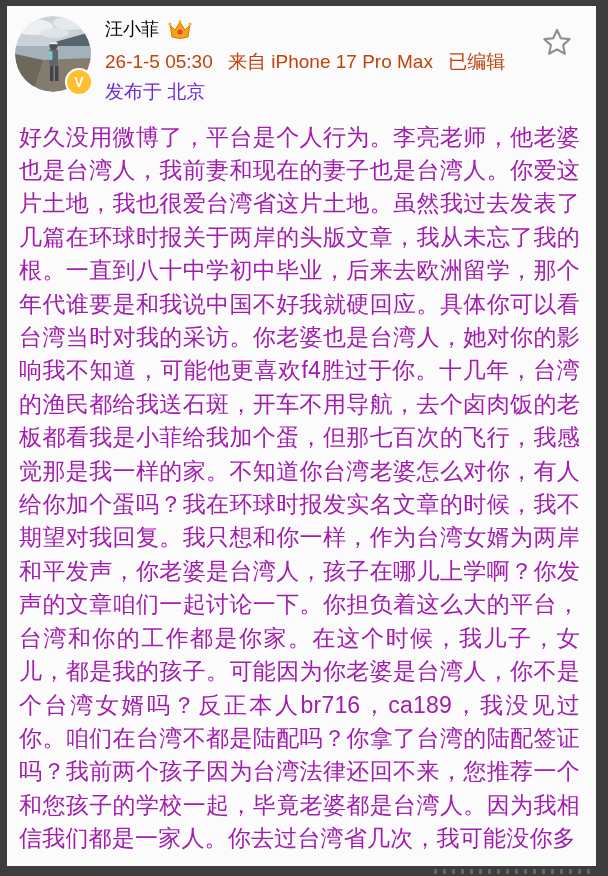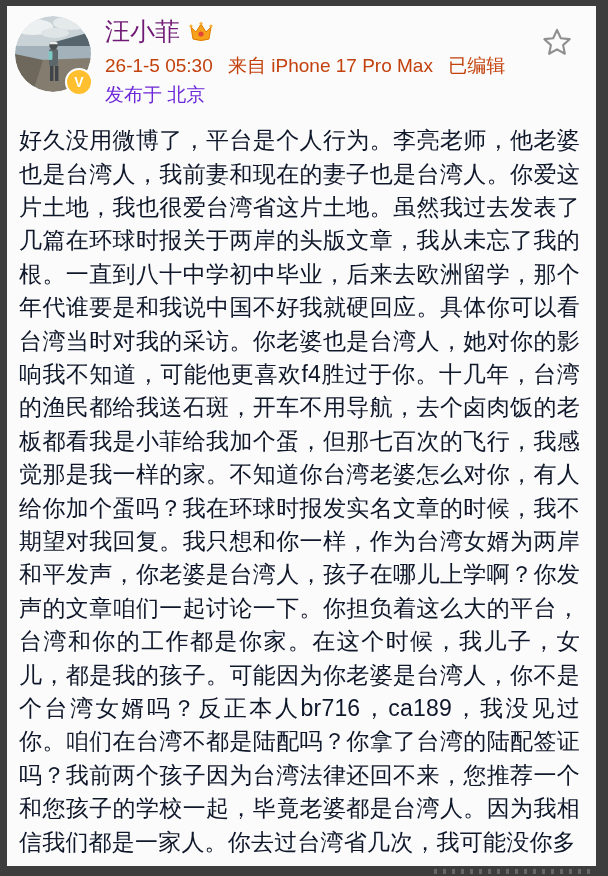--- a/index.html
+++ b/index.html
@@ -53,22 +53,22 @@
   .header-info{
     margin-left:14px;
     padding-top:4px;
     flex:1 1 auto;
     min-width:0;
   }
   .author-row{
     display:flex;align-items:center;gap:8px;
   }
   .author-name{
-    color:#701a75;
-    font-size:25px;
+    color:#000000;
+    font-size:18px;
     font-weight:500;
     line-height:1.1;
   }
   .crown-badge{width:26px;height:24px;flex:0 0 auto;}
   .meta-row{
     margin-top:9px;
     color:#c2410c;
     font-size:19px;
     line-height:1.2;
     white-space:nowrap;
@@ -83,21 +83,21 @@
   .star-btn{
     position:absolute;
     top:12px;right:8px;
     width:34px;height:34px;
     background:none;border:none;padding:0;cursor:pointer;
   }
   .star-btn svg{width:34px;height:34px;display:block;}
   .post-body{
     margin-top:17px;
     padding:0 2px 0 4px;
-    color:#0f172a;
+    color:#a21caf;
     font-size:23px;
     line-height:33.4px;
     letter-spacing:0.2px;
     text-align:justify;
     word-break:break-all;
   }
   .watermark-remnant{
     position:absolute;
     bottom:2px;right:14px;
     width:160px;height:5px;

